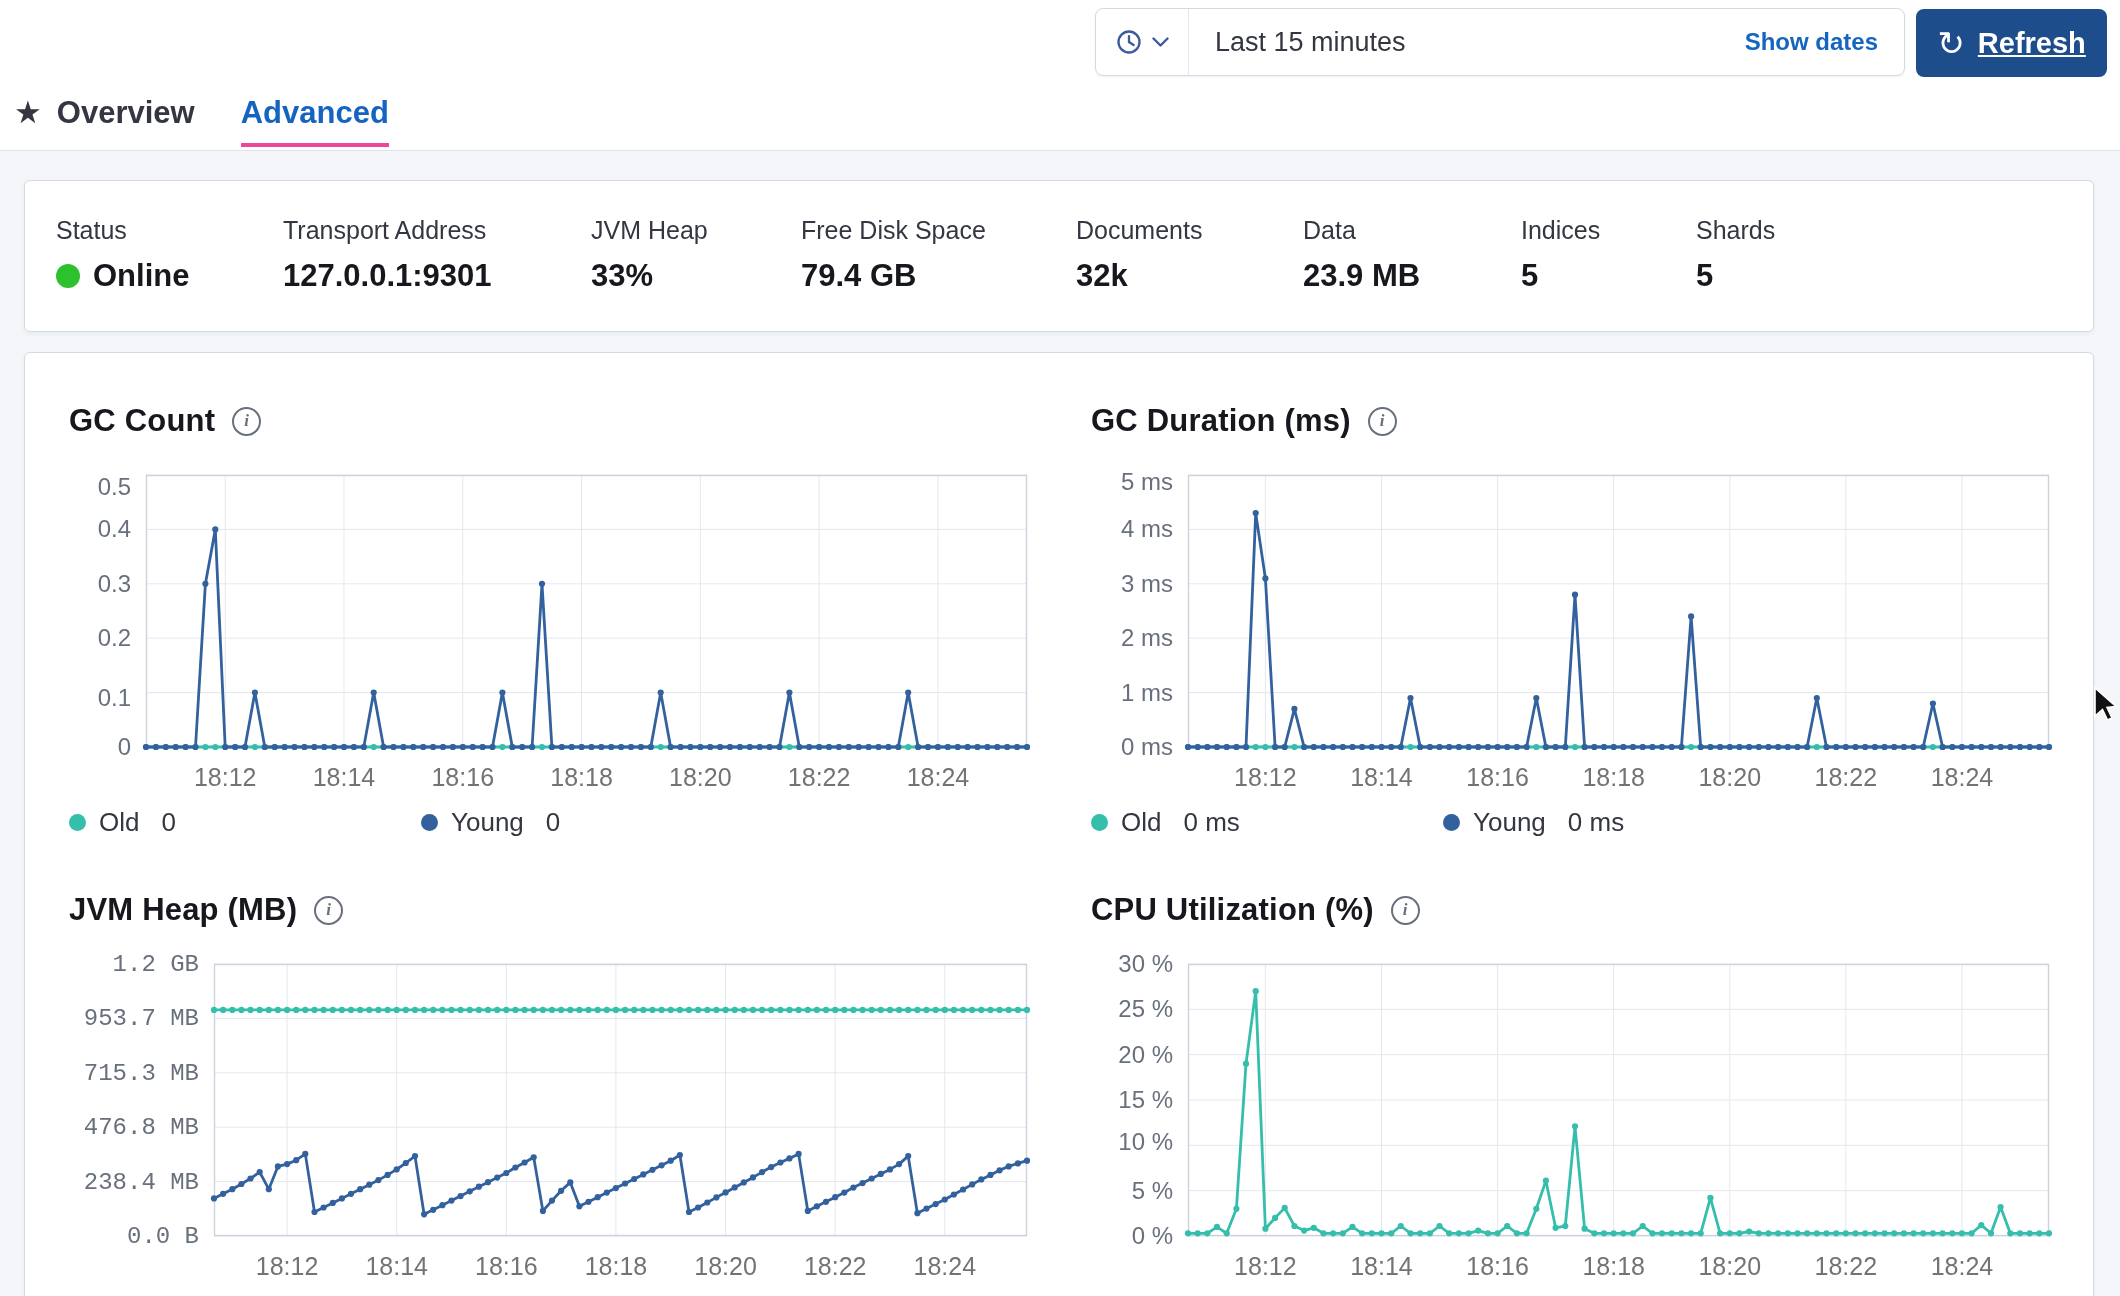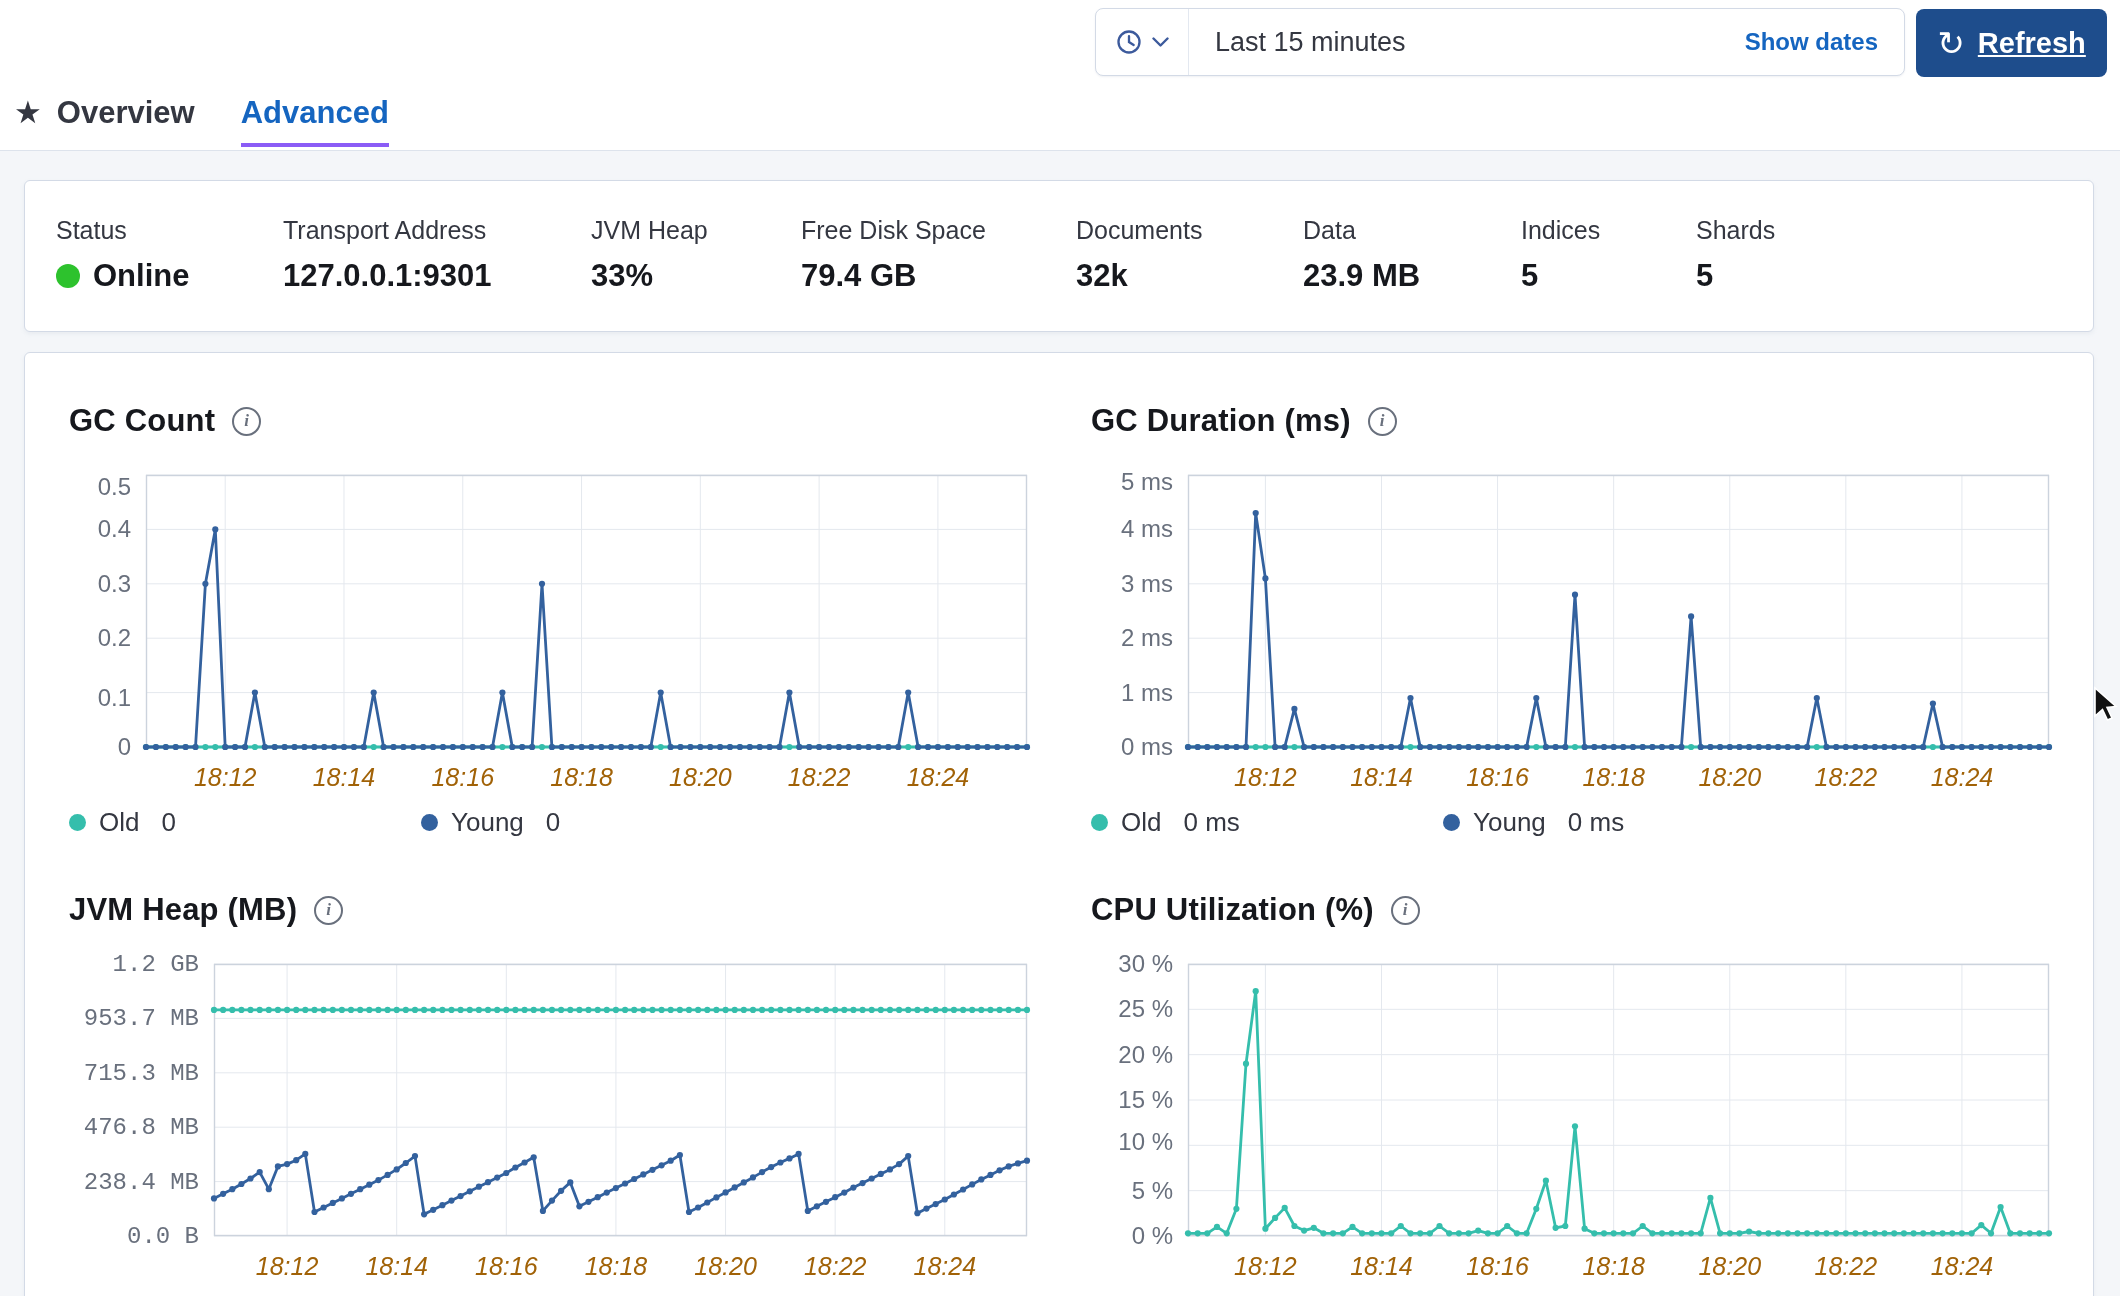--- a/index.html
+++ b/index.html
@@ -26,21 +26,21 @@
     display:flex;align-items:center;justify-content:center;gap:13px;
     font-size:29px;font-weight:600;cursor:pointer;font-family:inherit;
   }
   .refresh-btn .glyph{font-size:33px;font-weight:400;line-height:1;}
   .refresh-btn .lbl{text-decoration:underline;}
   
   .tabs{position:absolute;left:14px;top:94px;display:flex;align-items:flex-end;gap:46px;}
   .tab{font-size:31px;font-weight:600;padding-bottom:16px;cursor:pointer;}
   .tab.t-overview{color:#343741;display:flex;align-items:center;gap:15px;}
   .tab .star{font-size:31px;color:#343741;}
-  .tab.t-advanced{color:#1565c0;border-bottom:4px solid #8b5cf6;padding-bottom:12px;}
+  .tab.t-advanced{color:#1565c0;border-bottom:4px solid #ec4899;padding-bottom:12px;}
   .header-divider{position:absolute;top:150px;left:0;width:2120px;height:0;border-top:1px solid #dde3ec;}
   
   .statusbar{
     position:absolute;left:24px;top:180px;width:2068px;height:150px;background:#fff;
     border:1px solid #d3dae6;border-radius:6px;box-shadow:0 2px 4px rgba(152,162,179,.12);
   }
   .stat{position:absolute;top:35px;}
   .stat:nth-child(1){left:31px}.stat:nth-child(2){left:258px}.stat:nth-child(3){left:566px}
   .stat:nth-child(4){left:776px}.stat:nth-child(5){left:1051px}.stat:nth-child(6){left:1278px}
   .stat:nth-child(7){left:1496px}.stat:nth-child(8){left:1671px}.stat:nth-child(9){left:1844px}
@@ -58,21 +58,21 @@
     font-size:17px;display:inline-flex;align-items:center;justify-content:center;
     font-style:italic;font-family:"Liberation Serif",serif;font-weight:700;cursor:pointer;flex:0 0 auto;}
   .plot-row{display:flex;}
   .ylabels{position:relative;flex:0 0 62px;margin-right:15px;}
   .chart[data-chart="1"] .ylabels,.chart[data-chart="3"] .ylabels{flex:0 0 82px;}
   .chart[data-chart="2"] .ylabels{flex:0 0 130px;font-family:Liberation Mono, monospace;}
   .ylab{position:absolute;right:0;transform:translateY(-50%);font-size:24px;color:#69707d;white-space:nowrap;}
   .plot{flex:1;position:relative;height:272px;}
   .plot svg{display:block;overflow:visible;}
   .xlabels{position:relative;height:42px;margin-top:12px;}
-  .xlab{position:absolute;transform:translateX(-50%);font-size:25px;color:#a16207;top:4px;white-space:nowrap;font-style:italic;}
+  .xlab{position:absolute;transform:translateX(-50%);font-size:25px;color:#737373;top:4px;white-space:nowrap;}
   .legend{display:grid;grid-template-columns:352px 1fr;margin-top:6px;}
   .leg{display:flex;align-items:center;gap:13px;font-size:26px;color:#343741;cursor:pointer;}
   .leg .ldot{width:17px;height:17px;border-radius:50%;flex:0 0 auto;}
   .leg .lval{margin-left:9px;white-space:nowrap;}
   .cursor{position:absolute;left:2092px;top:686px;z-index:50;}
 </style>
 </head>
 <body>
 
 <div class="page-bg"></div>

